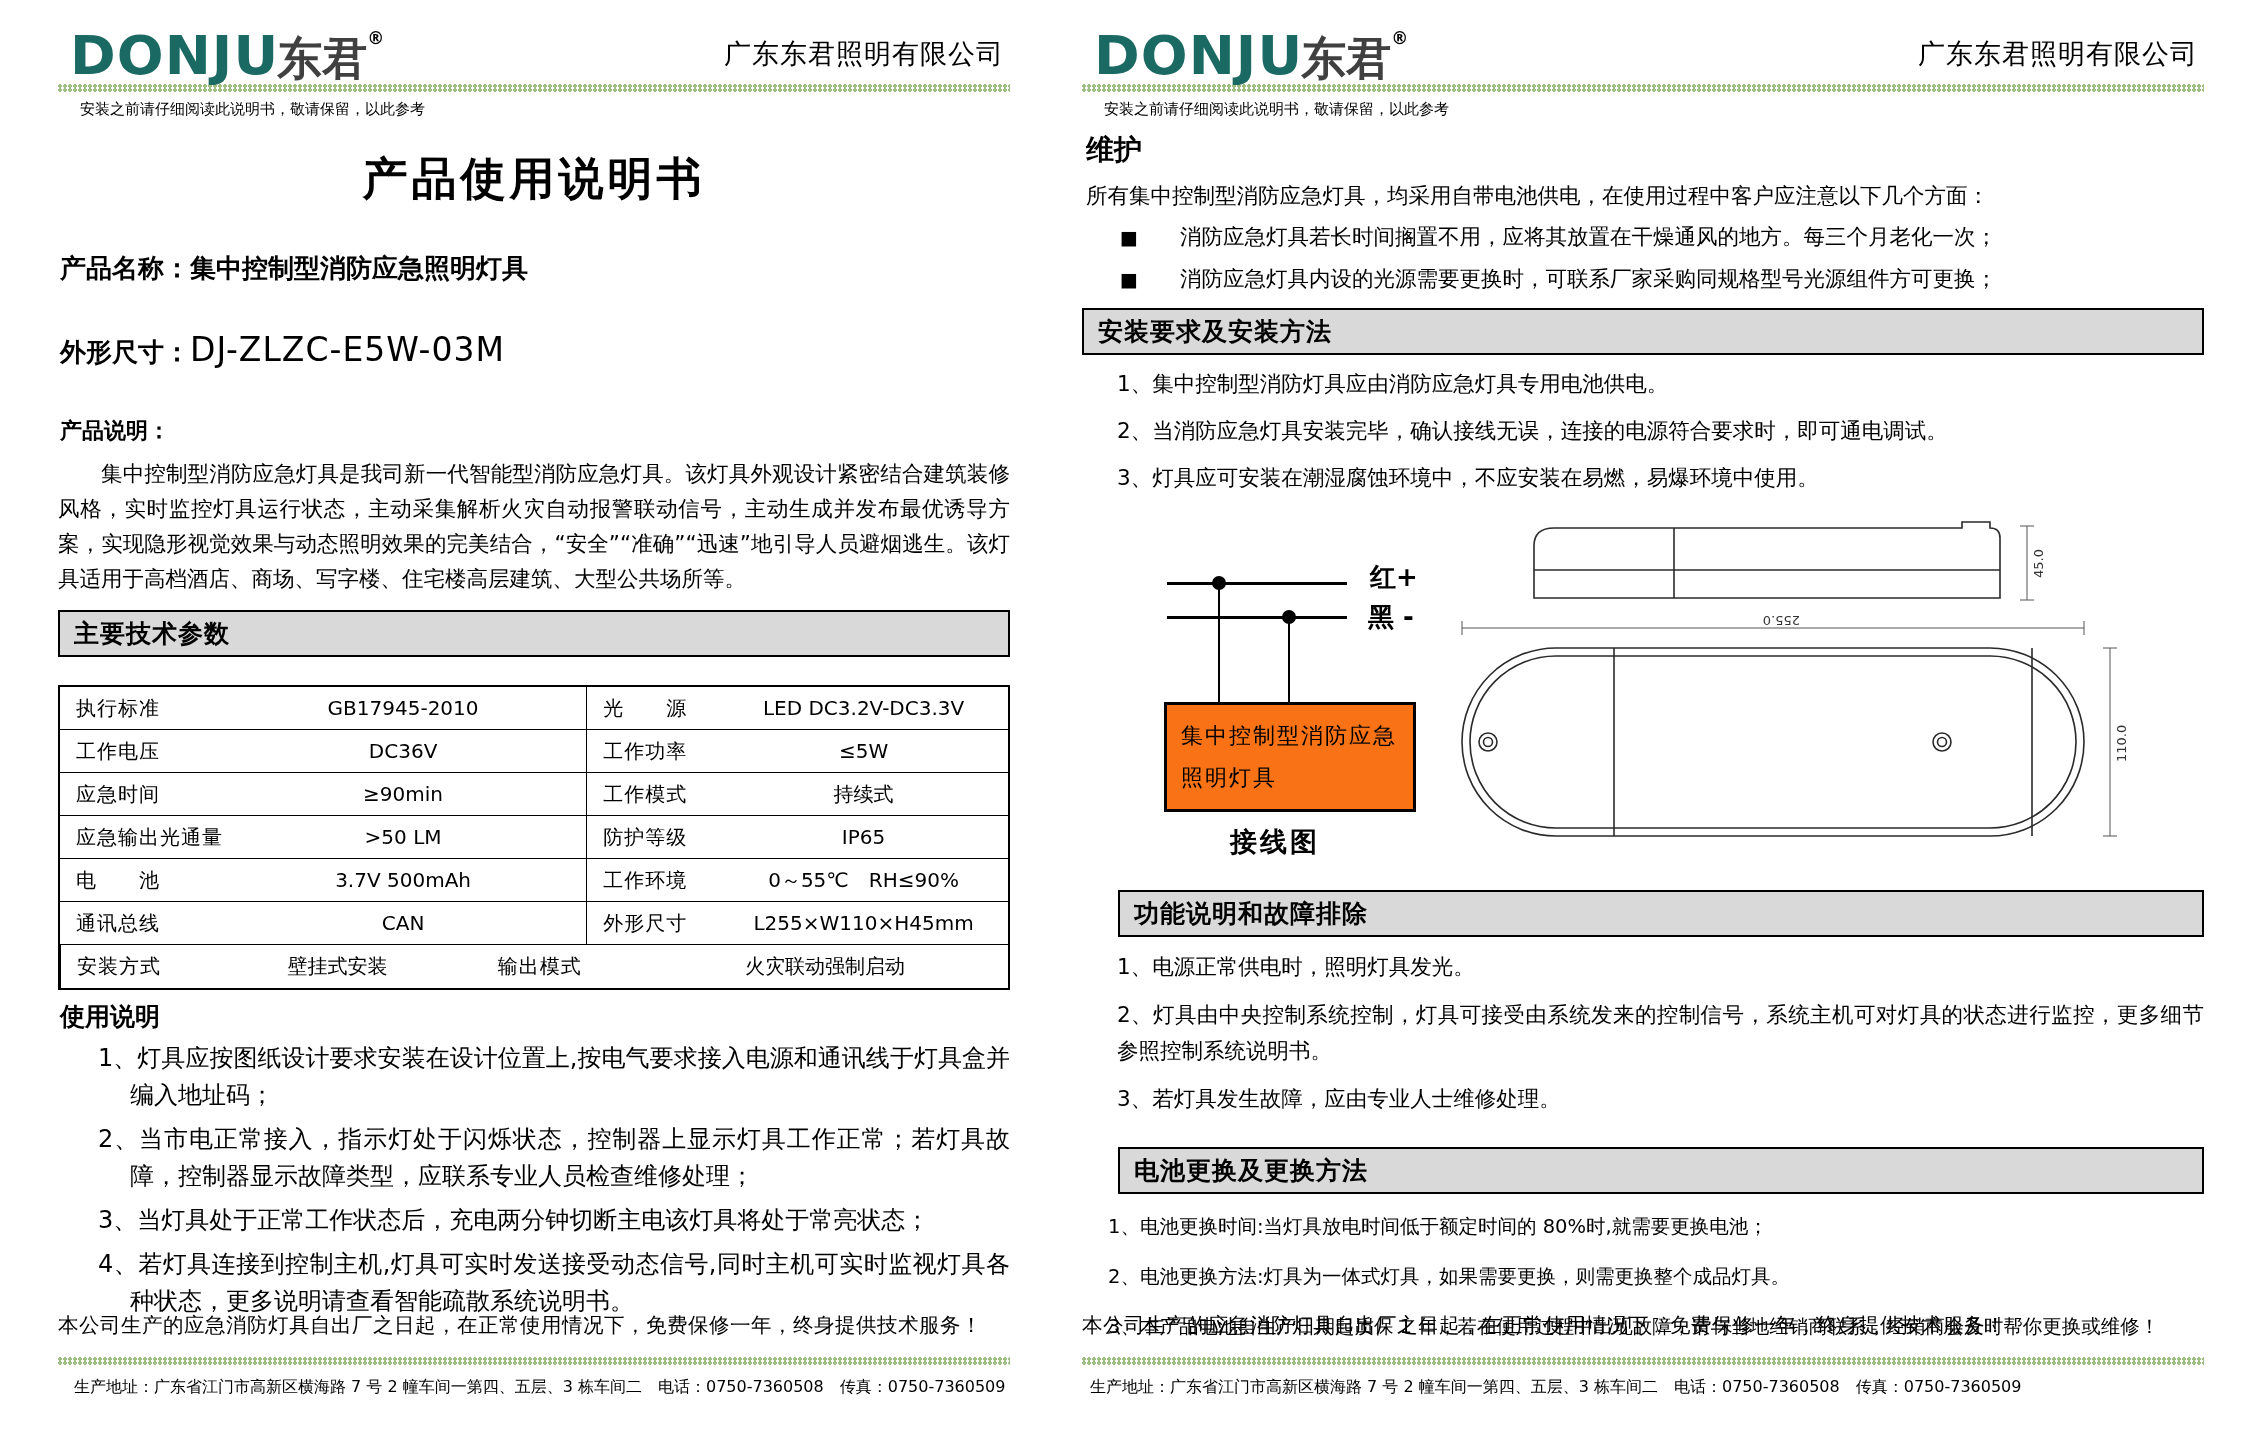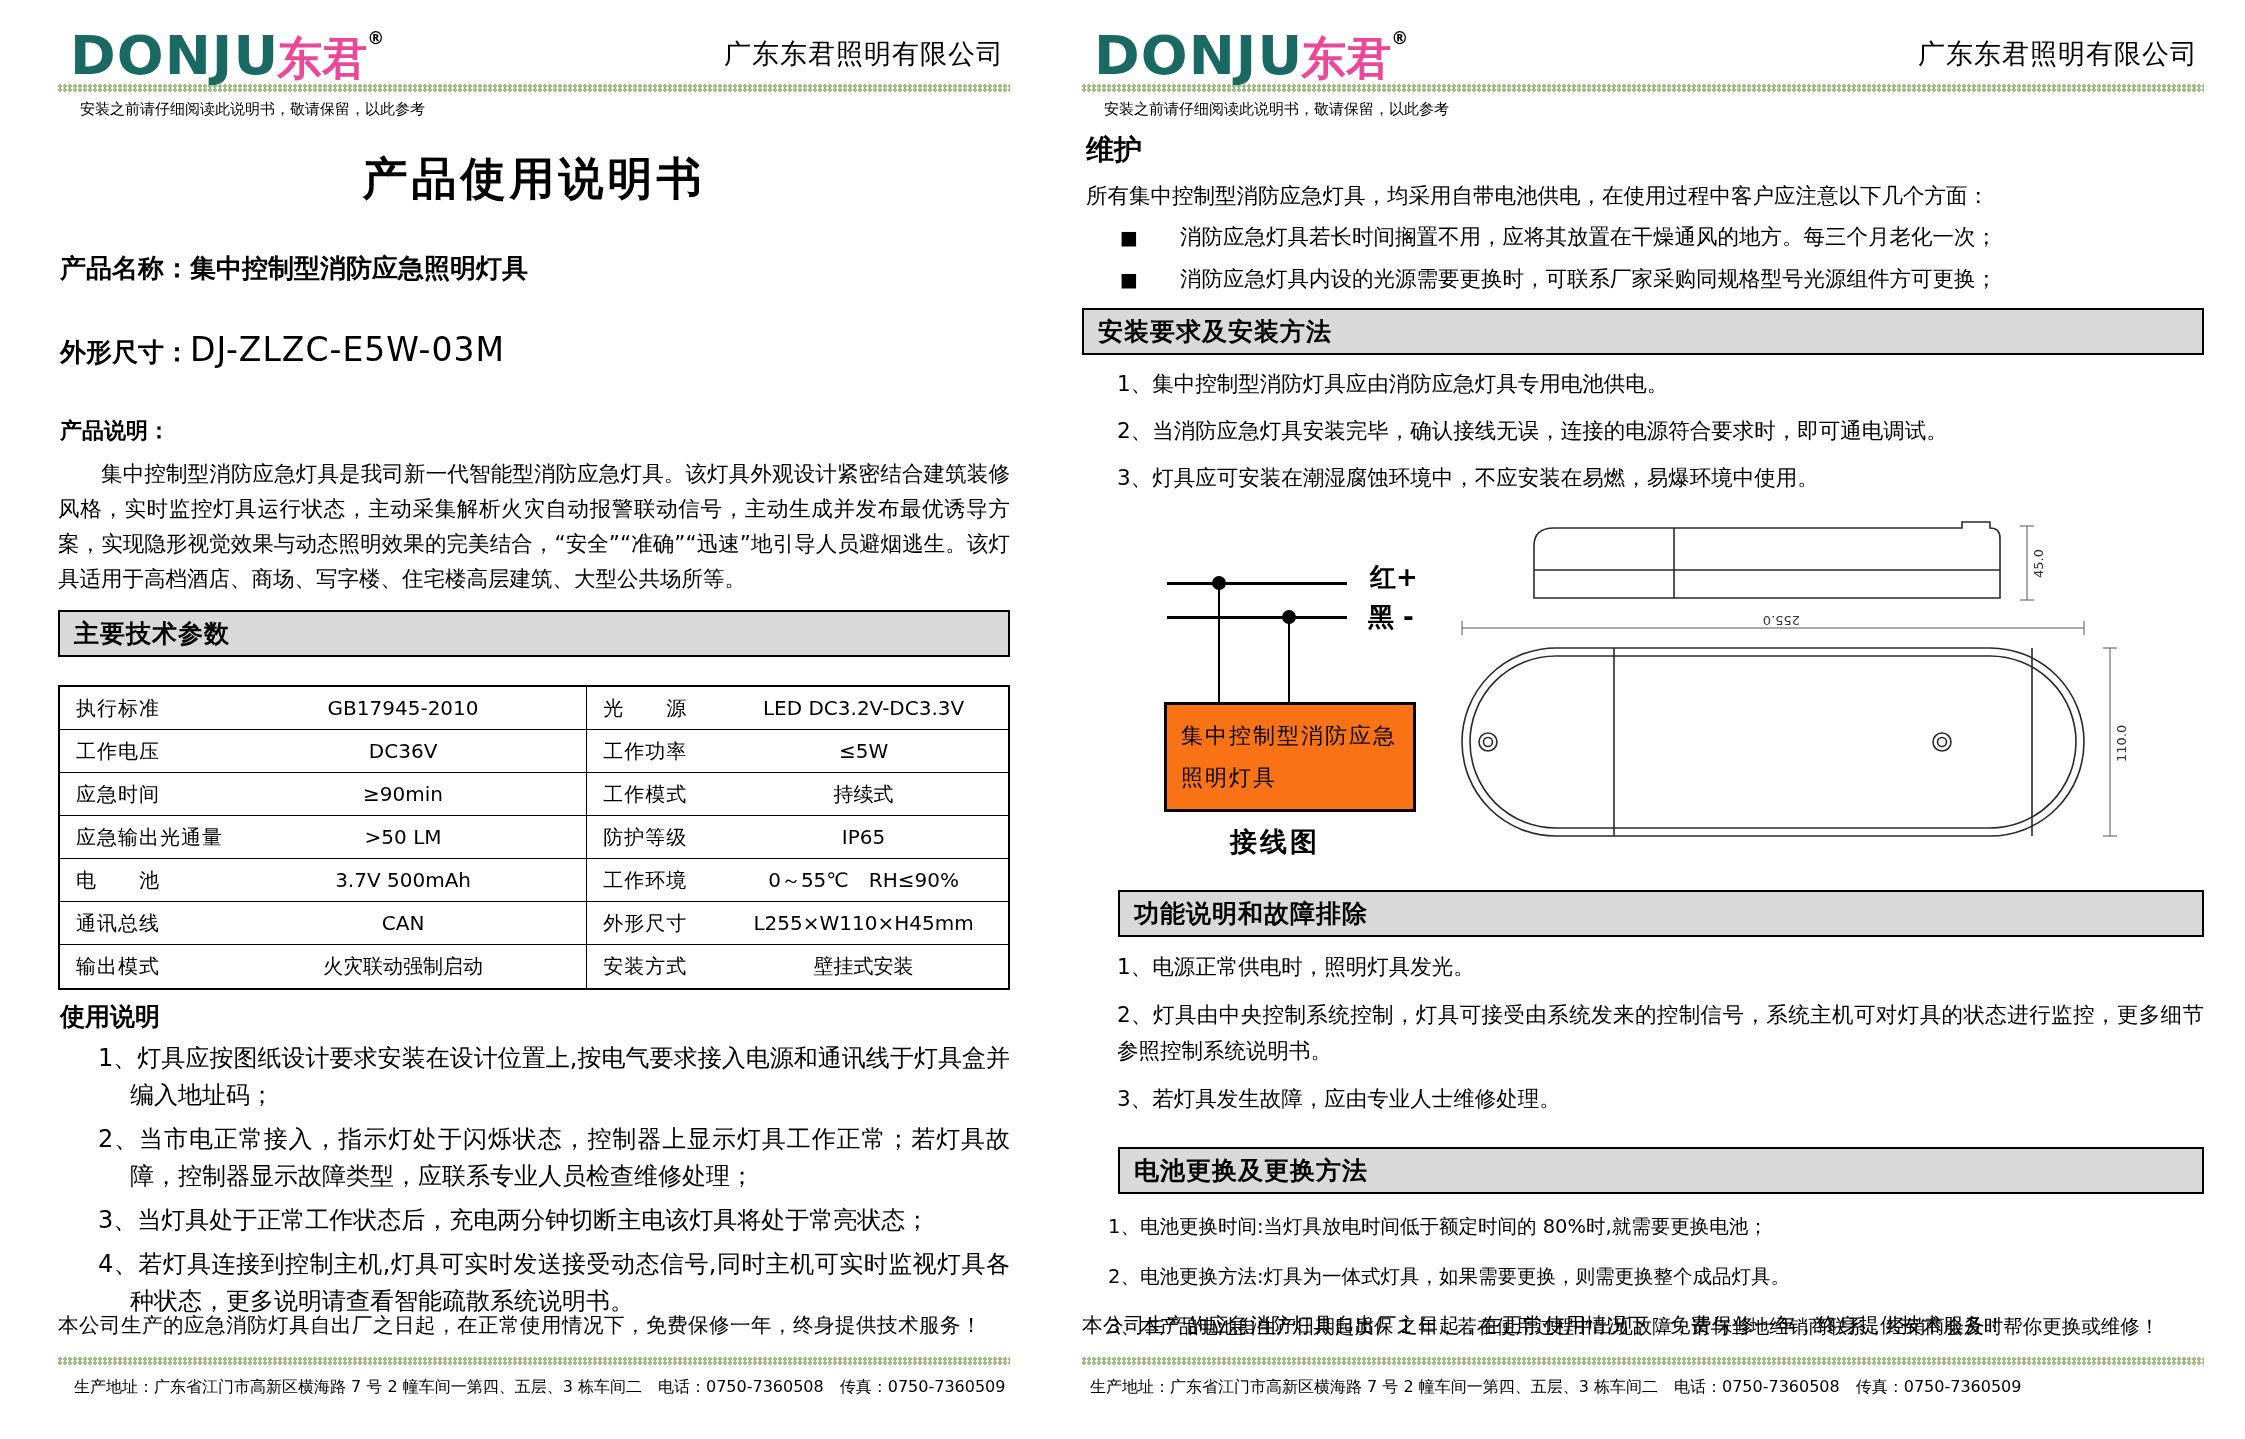--- a/index.html
+++ b/index.html
@@ -15,21 +15,21 @@
     font-family:"DejaVu Sans","Liberation Sans",sans-serif;
   }
   .page{position:absolute;top:16px;height:1412px;}
   .page.left{left:58px;width:952px;}
   .page.right{left:1082px;width:1122px;}
 
   
   .hdr{position:relative;height:64px;}
   .logo-wrap{position:absolute;left:12px;bottom:-2px;white-space:nowrap;line-height:1;}
   .logo-latin{font-size:53px;font-weight:800;color:var(--teal);letter-spacing:1px;display:inline-block;transform:scaleX(1.04);transform-origin:left bottom;}
-  .logo-cjk{font-size:45px;font-weight:900;color:#ec4899;margin-left:6px;}
+  .logo-cjk{font-size:45px;font-weight:900;color:#404040;margin-left:6px;}
   .logo-reg{font-size:17px;vertical-align:30px;font-weight:700;}
   .company{position:absolute;right:6px;bottom:8px;font-size:27px;letter-spacing:1px;}
   .green-line{
     height:8px;margin-top:4px;
     background:radial-gradient(circle at 2px 2px, var(--green) 1.6px, transparent 1.7px) 0 0/5px 4px repeat;
   }
   .notice{font-size:15px;margin:8px 0 0 22px;}
 
   
   .title{text-align:center;font-size:45px;font-weight:800;letter-spacing:4px;margin-top:30px;}
@@ -169,27 +169,27 @@
         <div class="half l">
             <span class="tlbl">通讯总线</span>
             <span class="tval">CAN</span>
           </div>
         <div class="half r">
             <span class="tlbl">外形尺寸</span>
             <span class="tval">L255×W110×H45mm</span>
           </div>
       </div>
       <div class="trow">
+        <div class="half r">
+            <span class="tlbl">安装方式</span>
+            <span class="tval">壁挂式安装</span>
+          </div>
         <div class="half l">
             <span class="tlbl">输出模式</span>
             <span class="tval">火灾联动强制启动</span>
-          </div>
-        <div class="half r">
-            <span class="tlbl">安装方式</span>
-            <span class="tval">壁挂式安装</span>
           </div>
       </div>
     </div>
 
     <div class="usage-h">使用说明</div>
     <div class="usage-list">
       <div class="item">1、灯具应按图纸设计要求安装在设计位置上,按电气要求接入电源和通讯线于灯具盒并编入地址码；</div>
       <div class="item">2、当市电正常接入，指示灯处于闪烁状态，控制器上显示灯具工作正常；若灯具故障，控制器显示故障类型，应联系专业人员检查维修处理；</div>
       <div class="item">3、当灯具处于正常工作状态后，充电两分钟切断主电该灯具将处于常亮状态；</div>
       <div class="item">4、若灯具连接到控制主机,灯具可实时发送接受动态信号,同时主机可实时监视灯具各种状态，更多说明请查看智能疏散系统说明书。</div>

